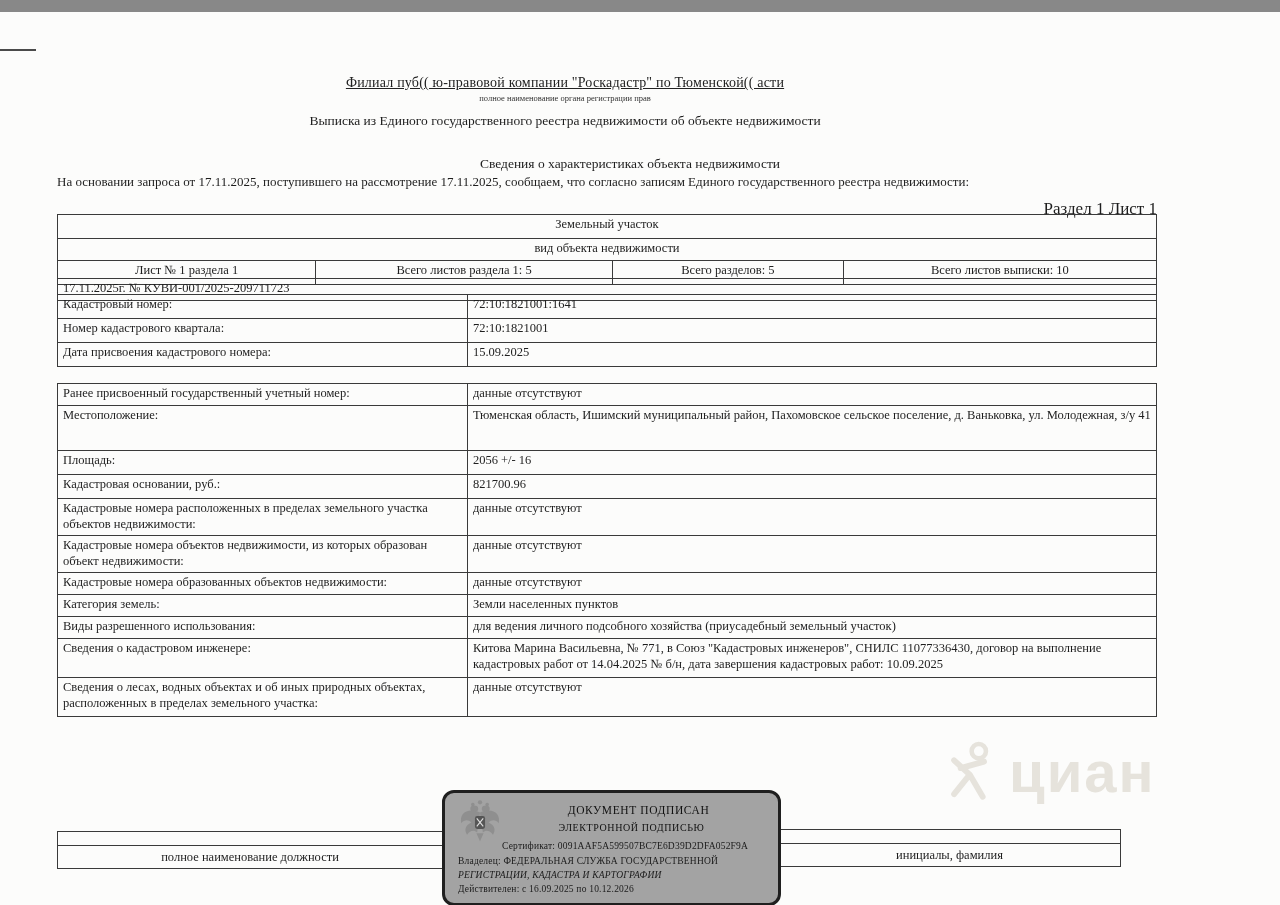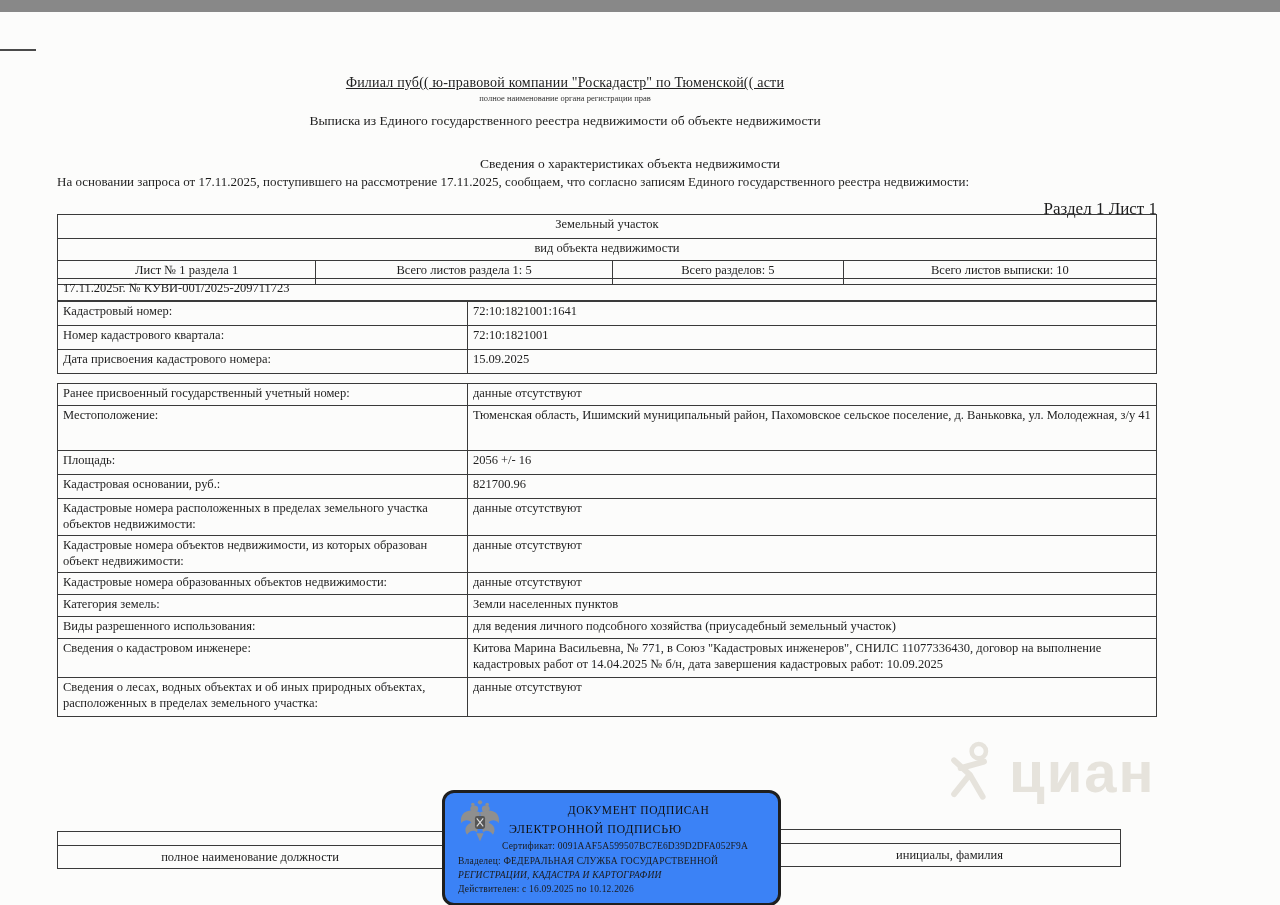--- a/index.html
+++ b/index.html
@@ -15,41 +15,41 @@
   .doc-title{position:absolute;left:0;top:101px;width:1130px;text-align:center;font-size:13.5px;}
   .doc-subtitle{position:absolute;left:0;top:144px;width:1260px;text-align:center;font-size:13.5px;}
   .intro{position:absolute;left:57px;top:162px;width:1110px;font-size:13px;}
   .section-label{position:absolute;right:123px;top:187px;font-size:17px;}
   table{border-collapse:collapse;table-layout:fixed;}
   td{border:1px solid #3a3a3a;font-size:12.5px;line-height:1.3;padding:1px 5px;vertical-align:top;}
   .tbl{position:absolute;left:57px;width:1100px;}
   .t-object{top:202px;}
   .t-object td{text-align:center;}
   .t-request{top:266px;}
-  .t-cadastral{top:289px;}
+  .t-cadastral{top:282px;}
   .t-details{top:371px;}
   .lbl-col{width:37.3%;}
   .c1{width:23.5%;} .c2{width:27%;} .c3{width:21%;} .c4{width:28.5%;}
   .h-sm{height:19px;} .h-md{height:21px;}
   
   .sig{position:absolute;border-collapse:collapse;}
   .sig td{border:1px solid #3a3a3a;text-align:center;font-size:12.5px;padding:0 4px;}
   .sig-left{left:57px;top:819px;width:386px;}
   .sig-right{left:778px;top:817px;width:343px;}
   .sig .blank{height:13px;}
   .sig .cap{height:22px;vertical-align:middle;}
   .stamp{
     position:absolute;left:442px;top:778px;width:333px;height:110px;
-    background:#3b82f6;border:3px solid #1f1f1f;border-radius:12px;z-index:5;
+    background:#a3a3a3;border:3px solid #1f1f1f;border-radius:12px;z-index:5;
   }
   .stamp-emblem{position:absolute;left:12px;top:4px;width:46px;height:48px;}
   .stamp-title{position:absolute;left:64px;right:10px;top:11px;text-align:center;
     font-size:11.5px;letter-spacing:.6px;color:#111;}
-  .stamp-title2{position:absolute;left:64px;right:24px;top:29px;text-align:left;
-    font-size:12px;letter-spacing:.6px;color:#111;}
+  .stamp-title2{position:absolute;left:64px;right:24px;top:29px;text-align:center;
+    font-size:10px;letter-spacing:.6px;color:#111;}
   .stamp-line{position:absolute;left:13px;right:6px;font-size:9.5px;color:#1a1a1a;letter-spacing:.2px;}
   .st-cert{top:48px;padding-left:44px;} .st-own1{top:63px;} .st-own2{top:77px;font-style:italic;} .st-valid{top:91px;}
   .watermark{
     position:absolute;left:945px;top:727px;display:flex;align-items:center;gap:12px;
     color:#e6e3dc;z-index:1;
   }
   .watermark .wm-text{
     font-family:"Liberation Sans", sans-serif;font-size:58px;font-weight:bold;
     letter-spacing:2px;line-height:1;
   }

